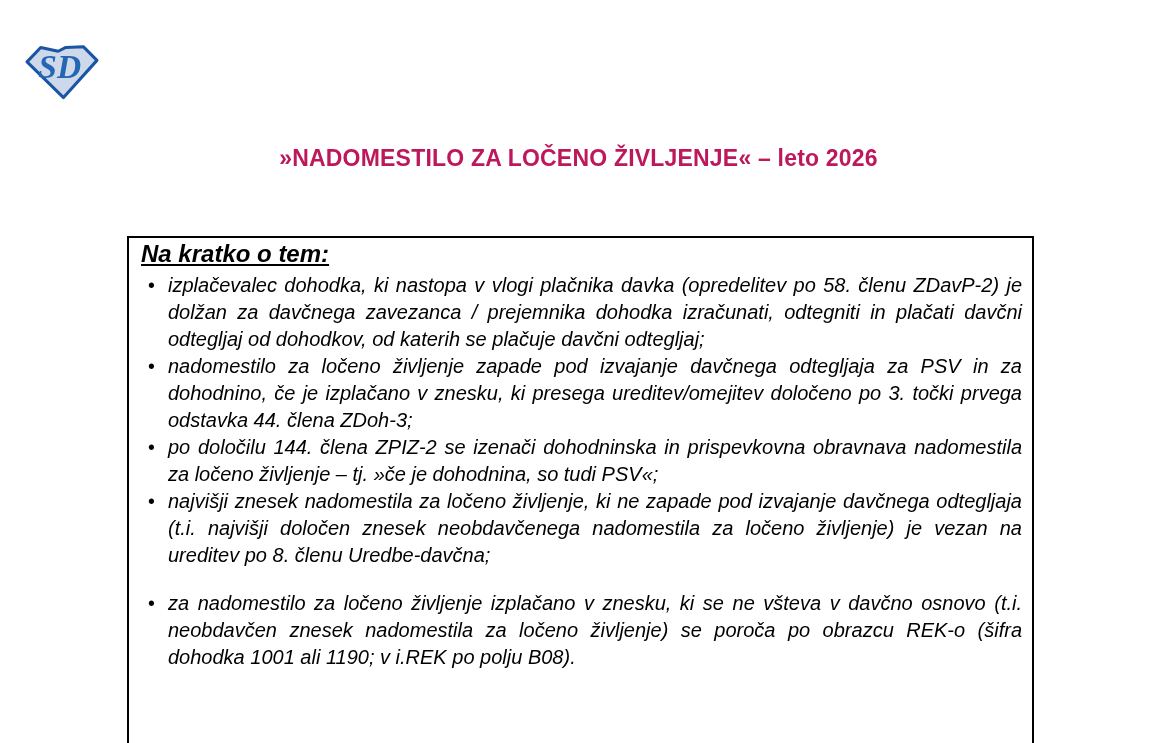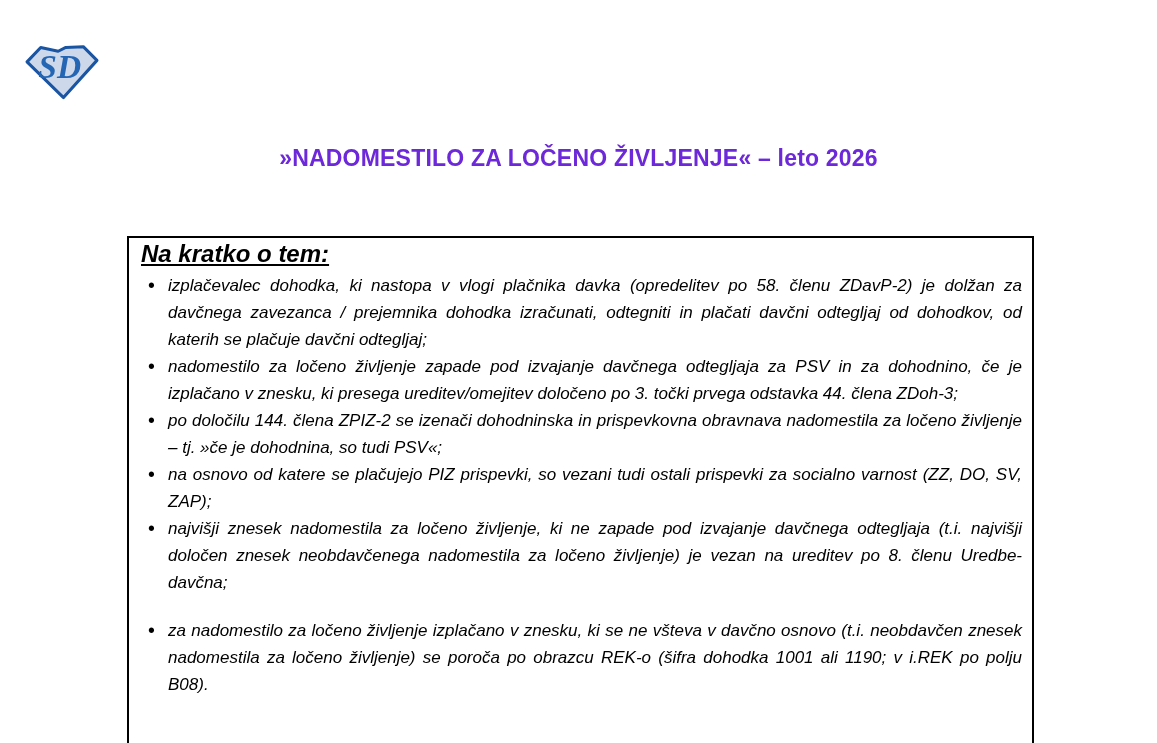--- a/index.html
+++ b/index.html
@@ -17,21 +17,21 @@
     width: 76px; height: 58px;
   }
   .doc-title {
     position: absolute;
     top: 145px; left: 0;
     width: 100%;
     text-align: center;
     font-size: 23px;
     font-weight: bold;
     letter-spacing: 0.2px;
-    color: #6d28d9;
+    color: #be185d;
   }
   .info-box {
     position: absolute;
     left: 127px; top: 236px;
     width: 907px;
     height: 600px; 
     border: 2px solid #000;
     padding: 3px 10px 6px 12px;
     background: #fff;
   }
@@ -46,21 +46,21 @@
   }
   ul.bullet-list {
     list-style: none;
     margin: 0;
     padding: 0;
   }
   ul.bullet-list li {
     position: relative;
     padding-left: 27px;
     font-style: italic;
-    font-size: 17px;
+    font-size: 20px;
     line-height: 27px;
     text-align: justify;
   }
   ul.bullet-list li::before {
     content: "\2022";
     position: absolute;
     left: 7px;
     top: 0;
     font-style: normal;
     font-size: 19.5px;
@@ -78,17 +78,16 @@
 </svg>
 
 <div class="doc-title">»NADOMESTILO ZA LOČENO ŽIVLJENJE« – leto 2026</div>
 
 <div class="info-box">
   <span class="box-heading">Na kratko o tem:</span>
   <ul class="bullet-list">
     <li>izplačevalec dohodka, ki nastopa v vlogi plačnika davka (opredelitev po 58. členu ZDavP-2) je dolžan za davčnega zavezanca / prejemnika dohodka izračunati, odtegniti in plačati davčni odtegljaj od dohodkov, od katerih se plačuje davčni odtegljaj;</li>
     <li>nadomestilo za ločeno življenje zapade pod izvajanje davčnega odtegljaja za PSV in za dohodnino, če je izplačano v znesku, ki presega ureditev/omejitev določeno po 3. točki prvega odstavka 44. člena ZDoh-3;</li>
     <li>po določilu 144. člena ZPIZ-2 se izenači dohodninska in prispevkovna obravnava nadomestila za ločeno življenje – tj. »če je dohodnina, so tudi PSV«;</li>
-    <li>na osnovo od katere se plačujejo PIZ prispevki, so vezani tudi ostali prispevki za socialno varnost (ZZ, DO, SV, ZAP);</li>
     <li>najvišji znesek nadomestila za ločeno življenje, ki ne zapade pod izvajanje davčnega odtegljaja (t.i. najvišji določen znesek neobdavčenega nadomestila za ločeno življenje) je vezan na ureditev po 8. členu Uredbe-davčna;</li>
     <li class="spaced">za nadomestilo za ločeno življenje izplačano v znesku, ki se ne všteva v davčno osnovo (t.i. neobdavčen znesek nadomestila za ločeno življenje) se poroča po obrazcu REK-o (šifra dohodka 1001 ali 1190; v i.REK po polju B08).</li>
   </ul>
 </div>
 
 </body></html>

